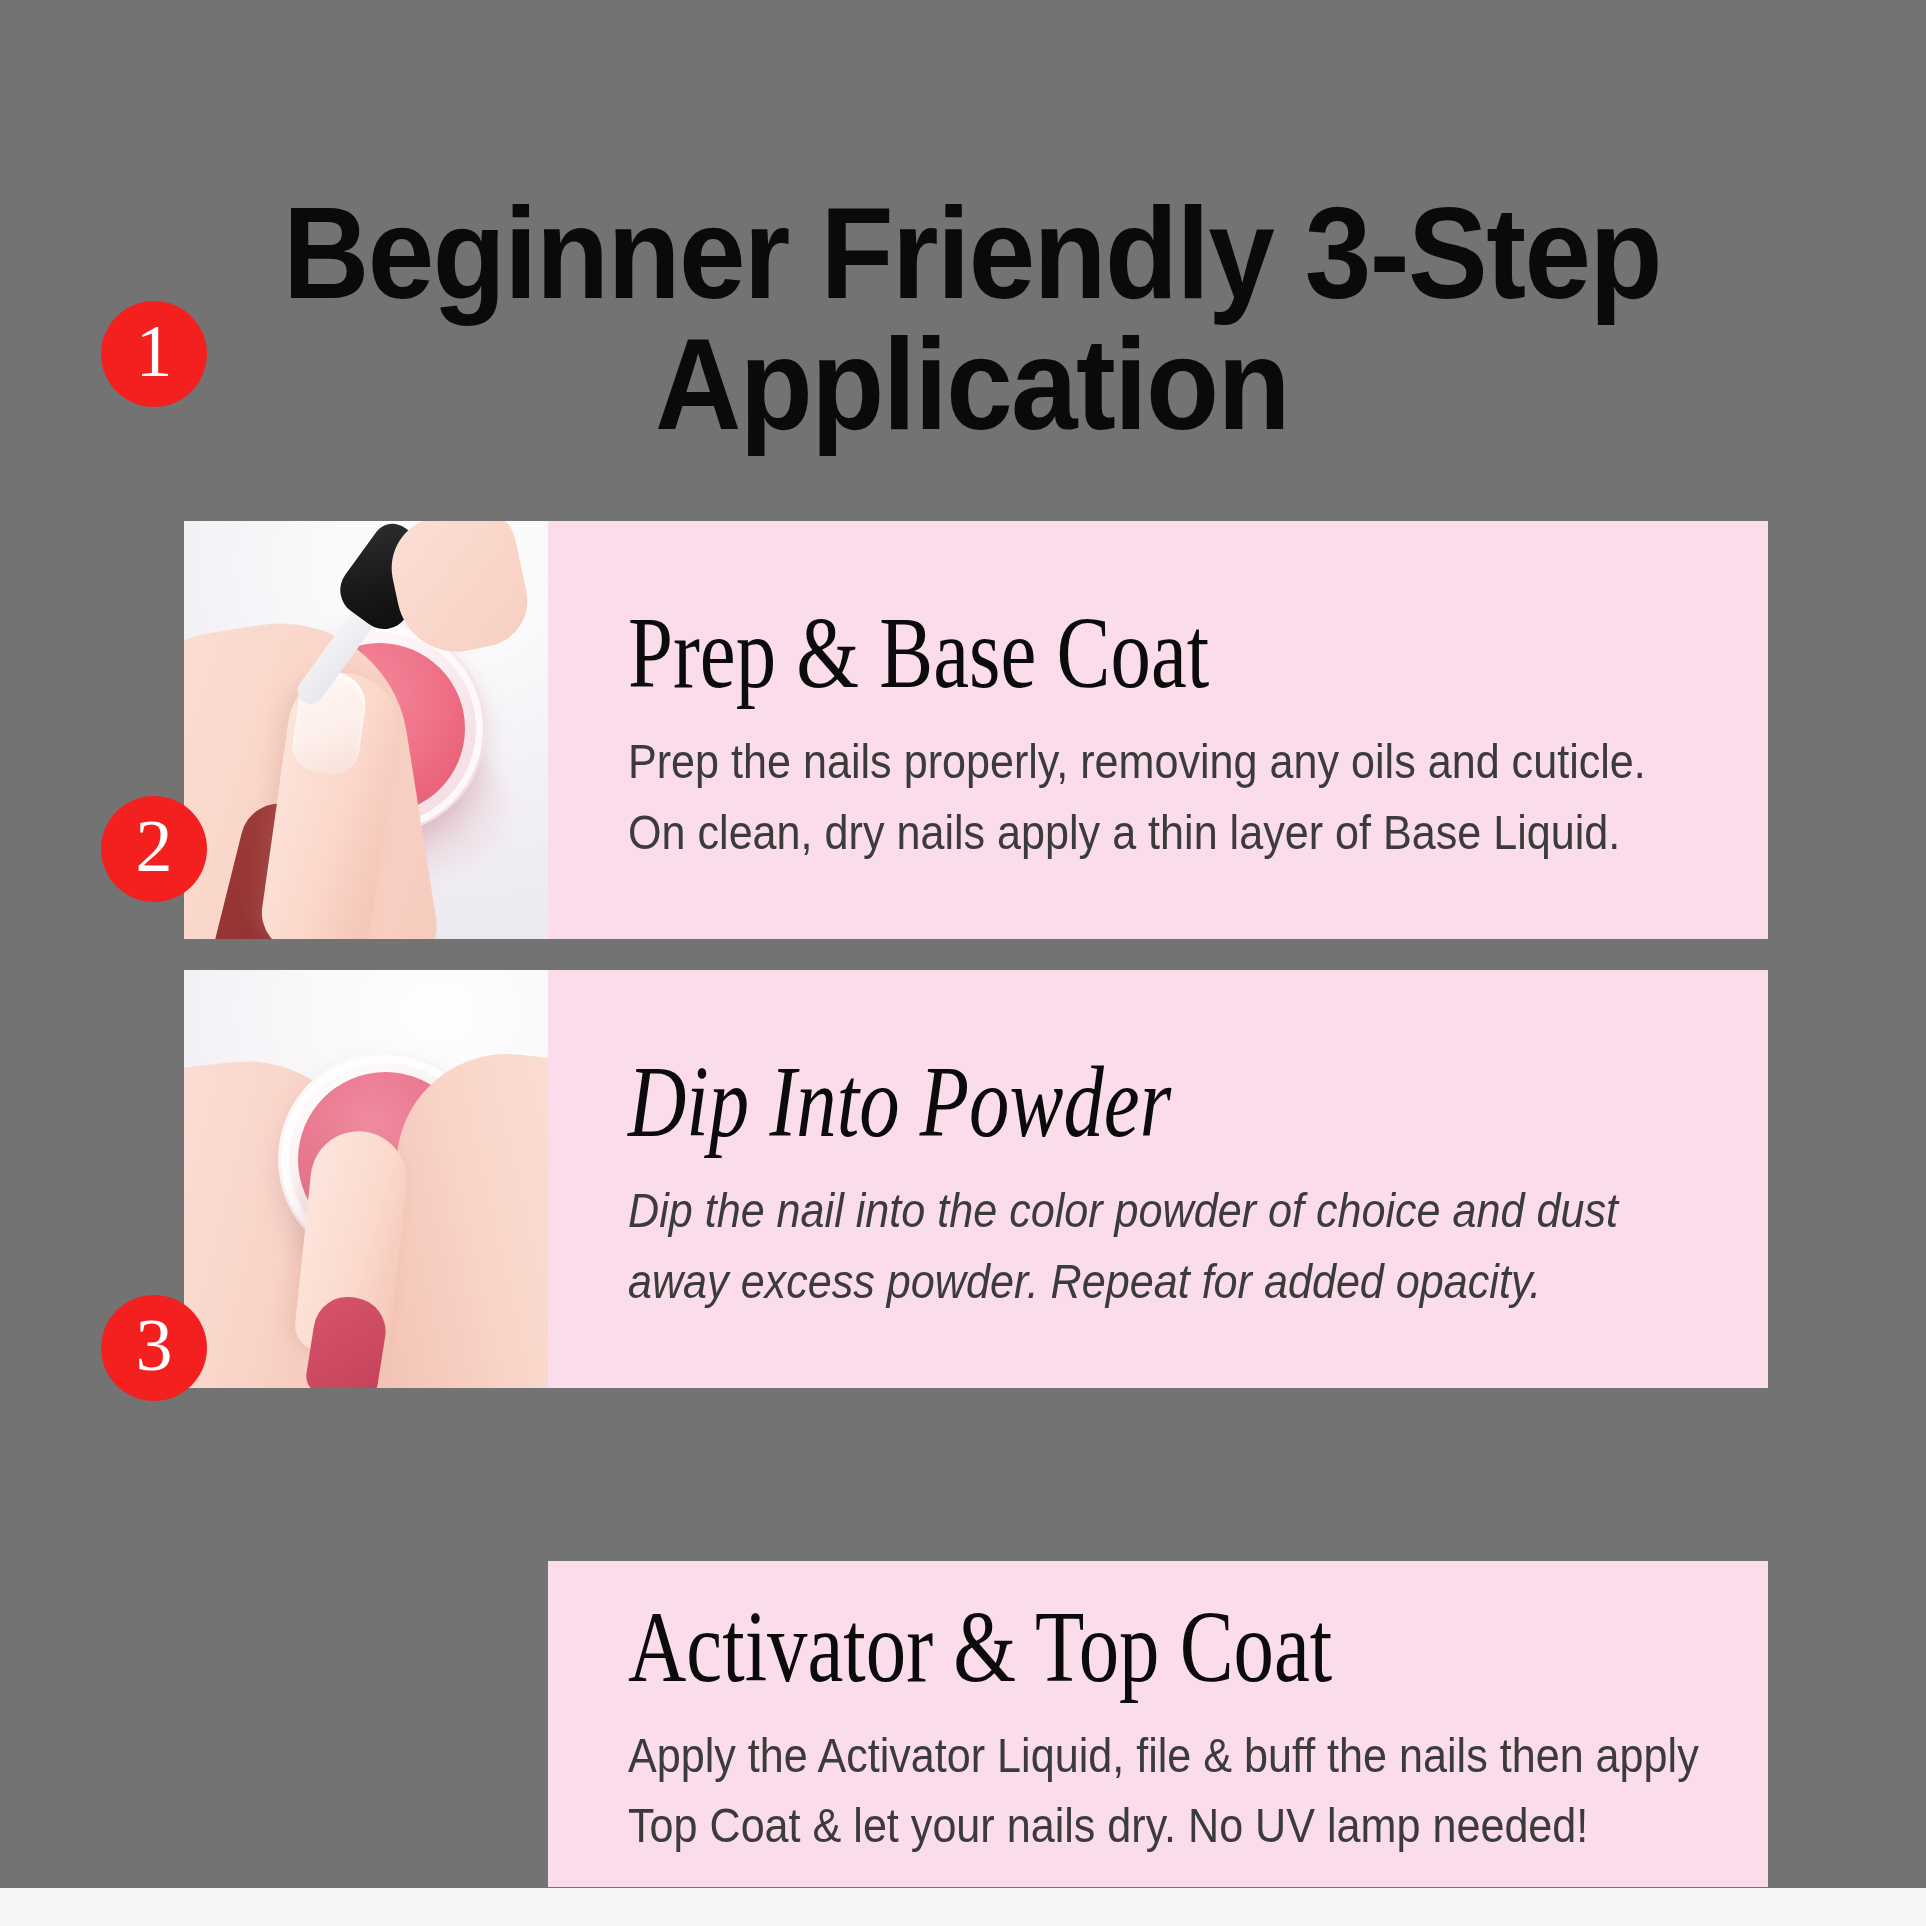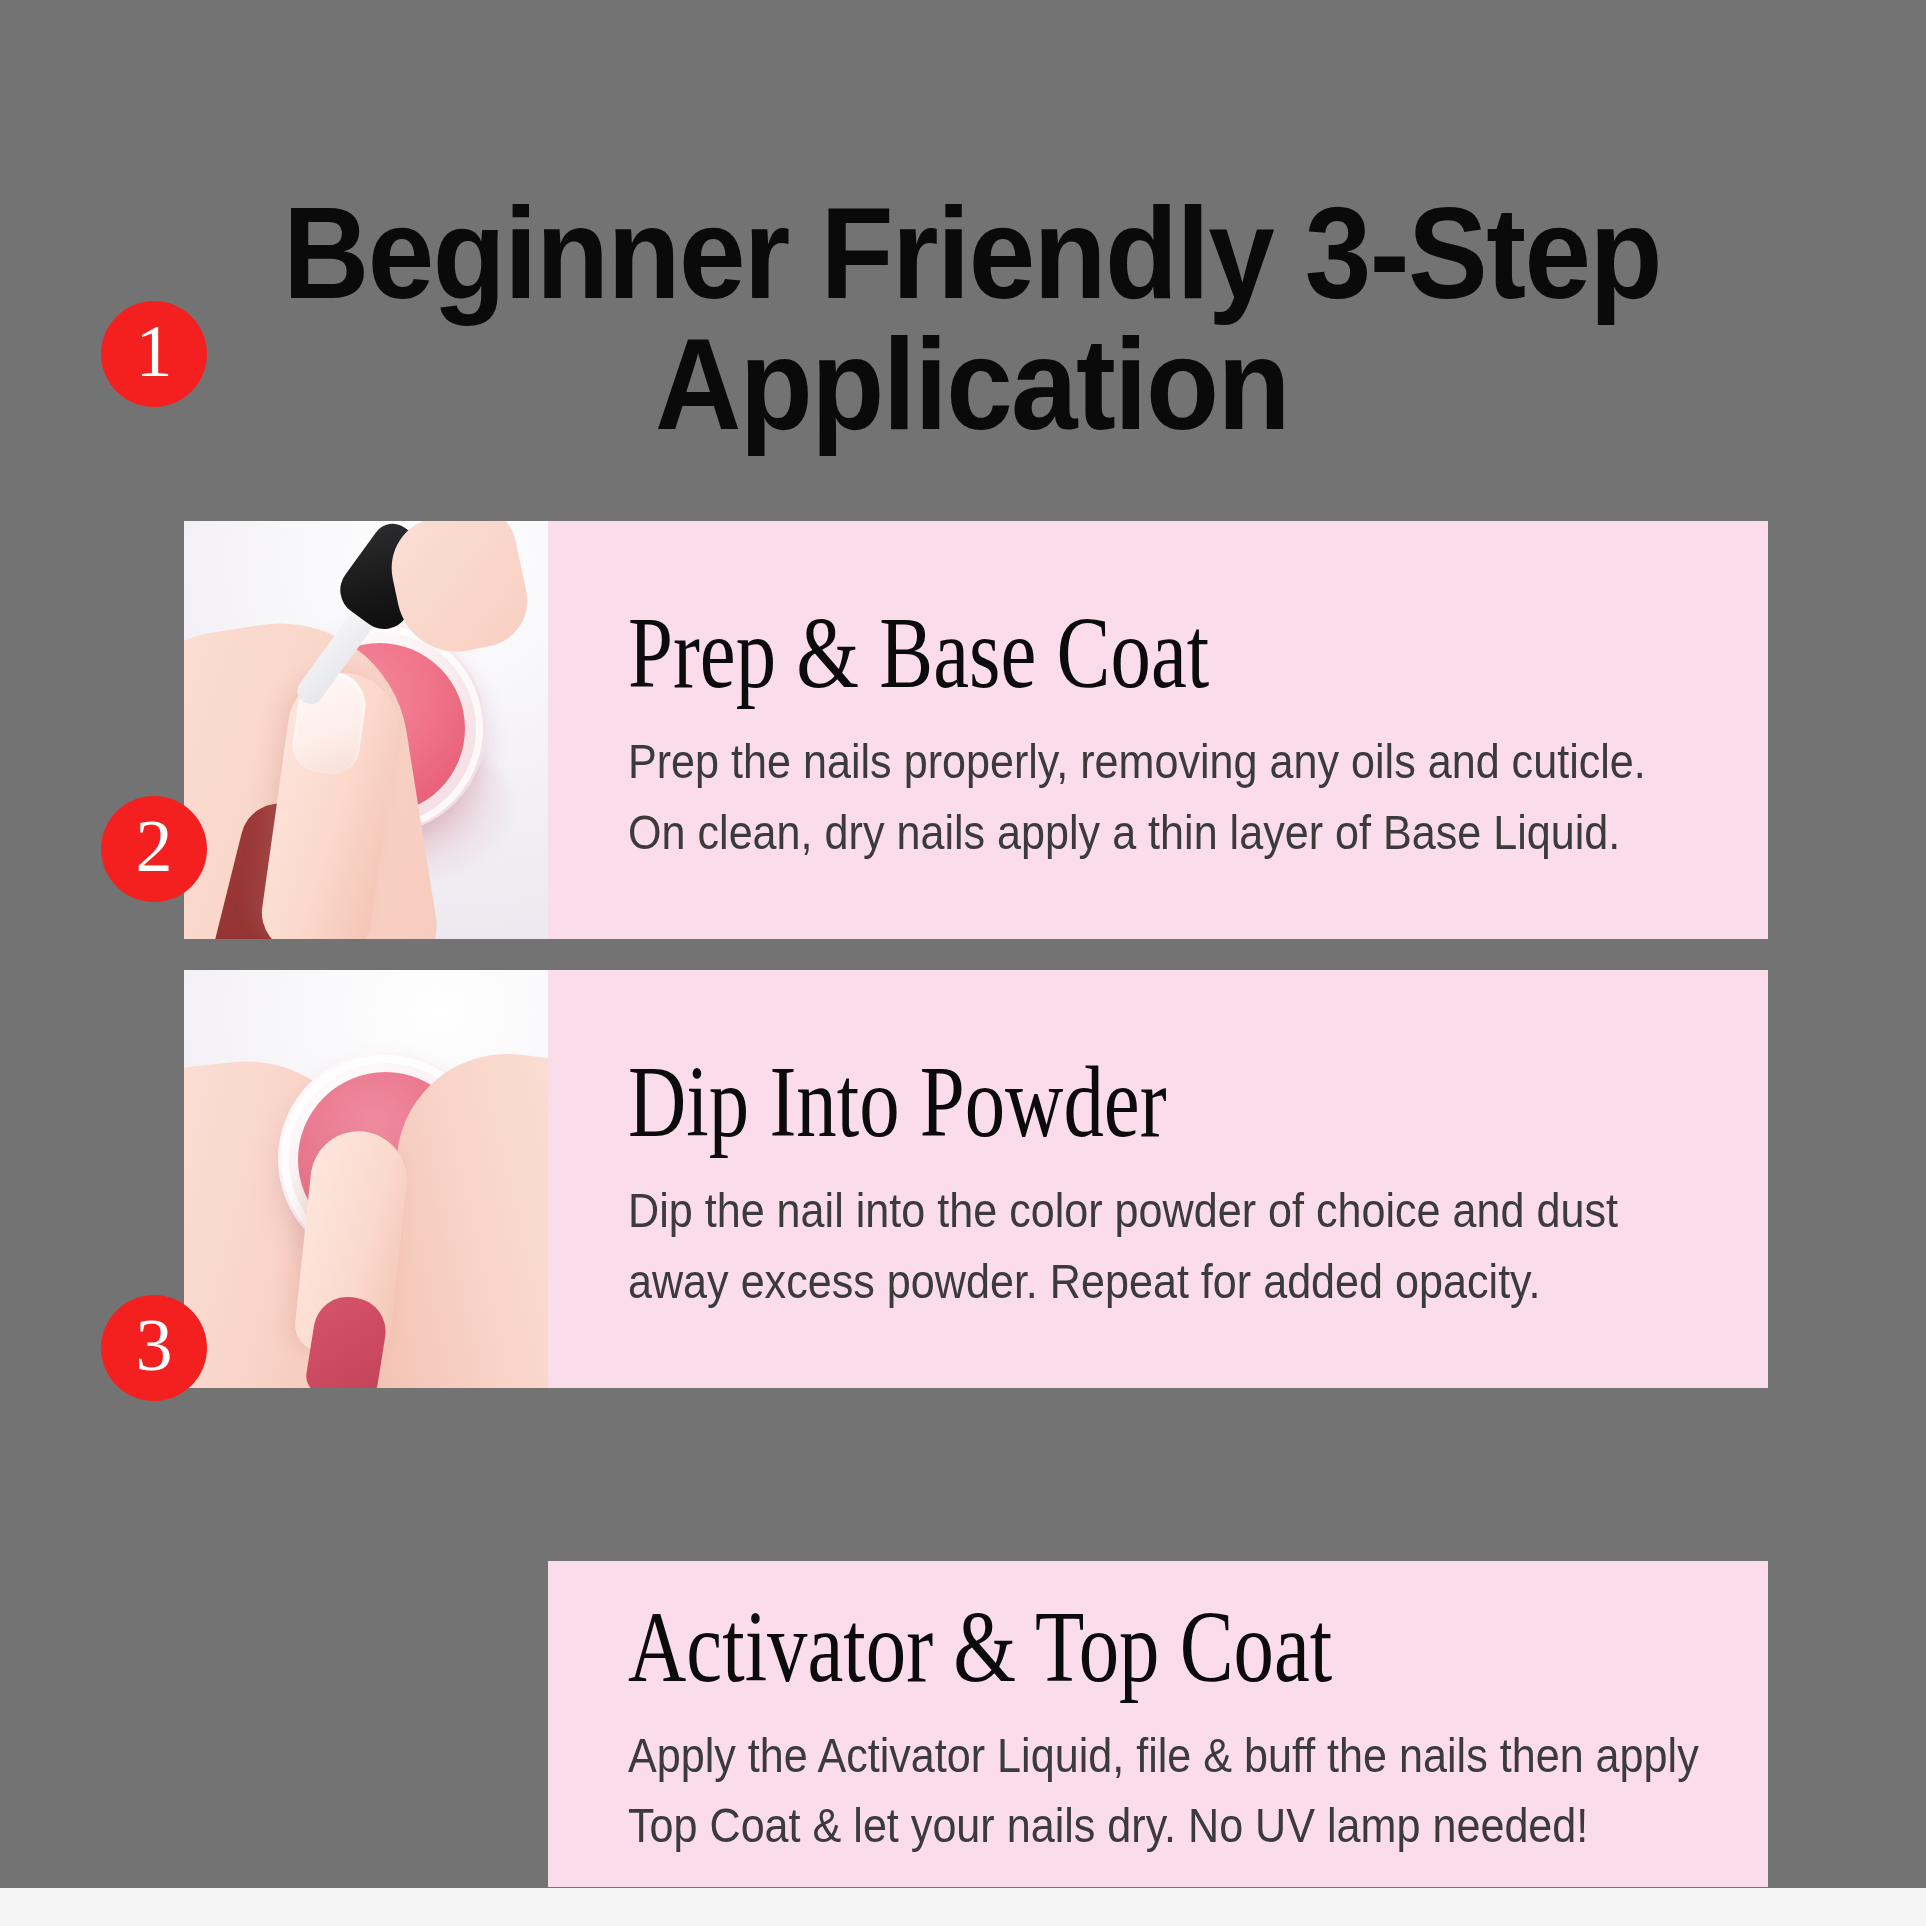--- a/index.html
+++ b/index.html
@@ -33,21 +33,21 @@
 
   .step{
     position:absolute;
     left:184px;
     width:1584px;
     height:418px;
     display:flex;
     align-items:stretch;
   }
   .step-1{top:477px;margin-top:44px;}
-  .step-2{top:970px;}
+  .step-2{top:970px;font-style:italic;}
   .step-3{top:1469px;align-items:flex-end;}
 
   
   .photo{
     position:relative;
     width:364px;
     flex:0 0 364px;
     overflow:hidden;
     background:#f2f1f4;
   }

